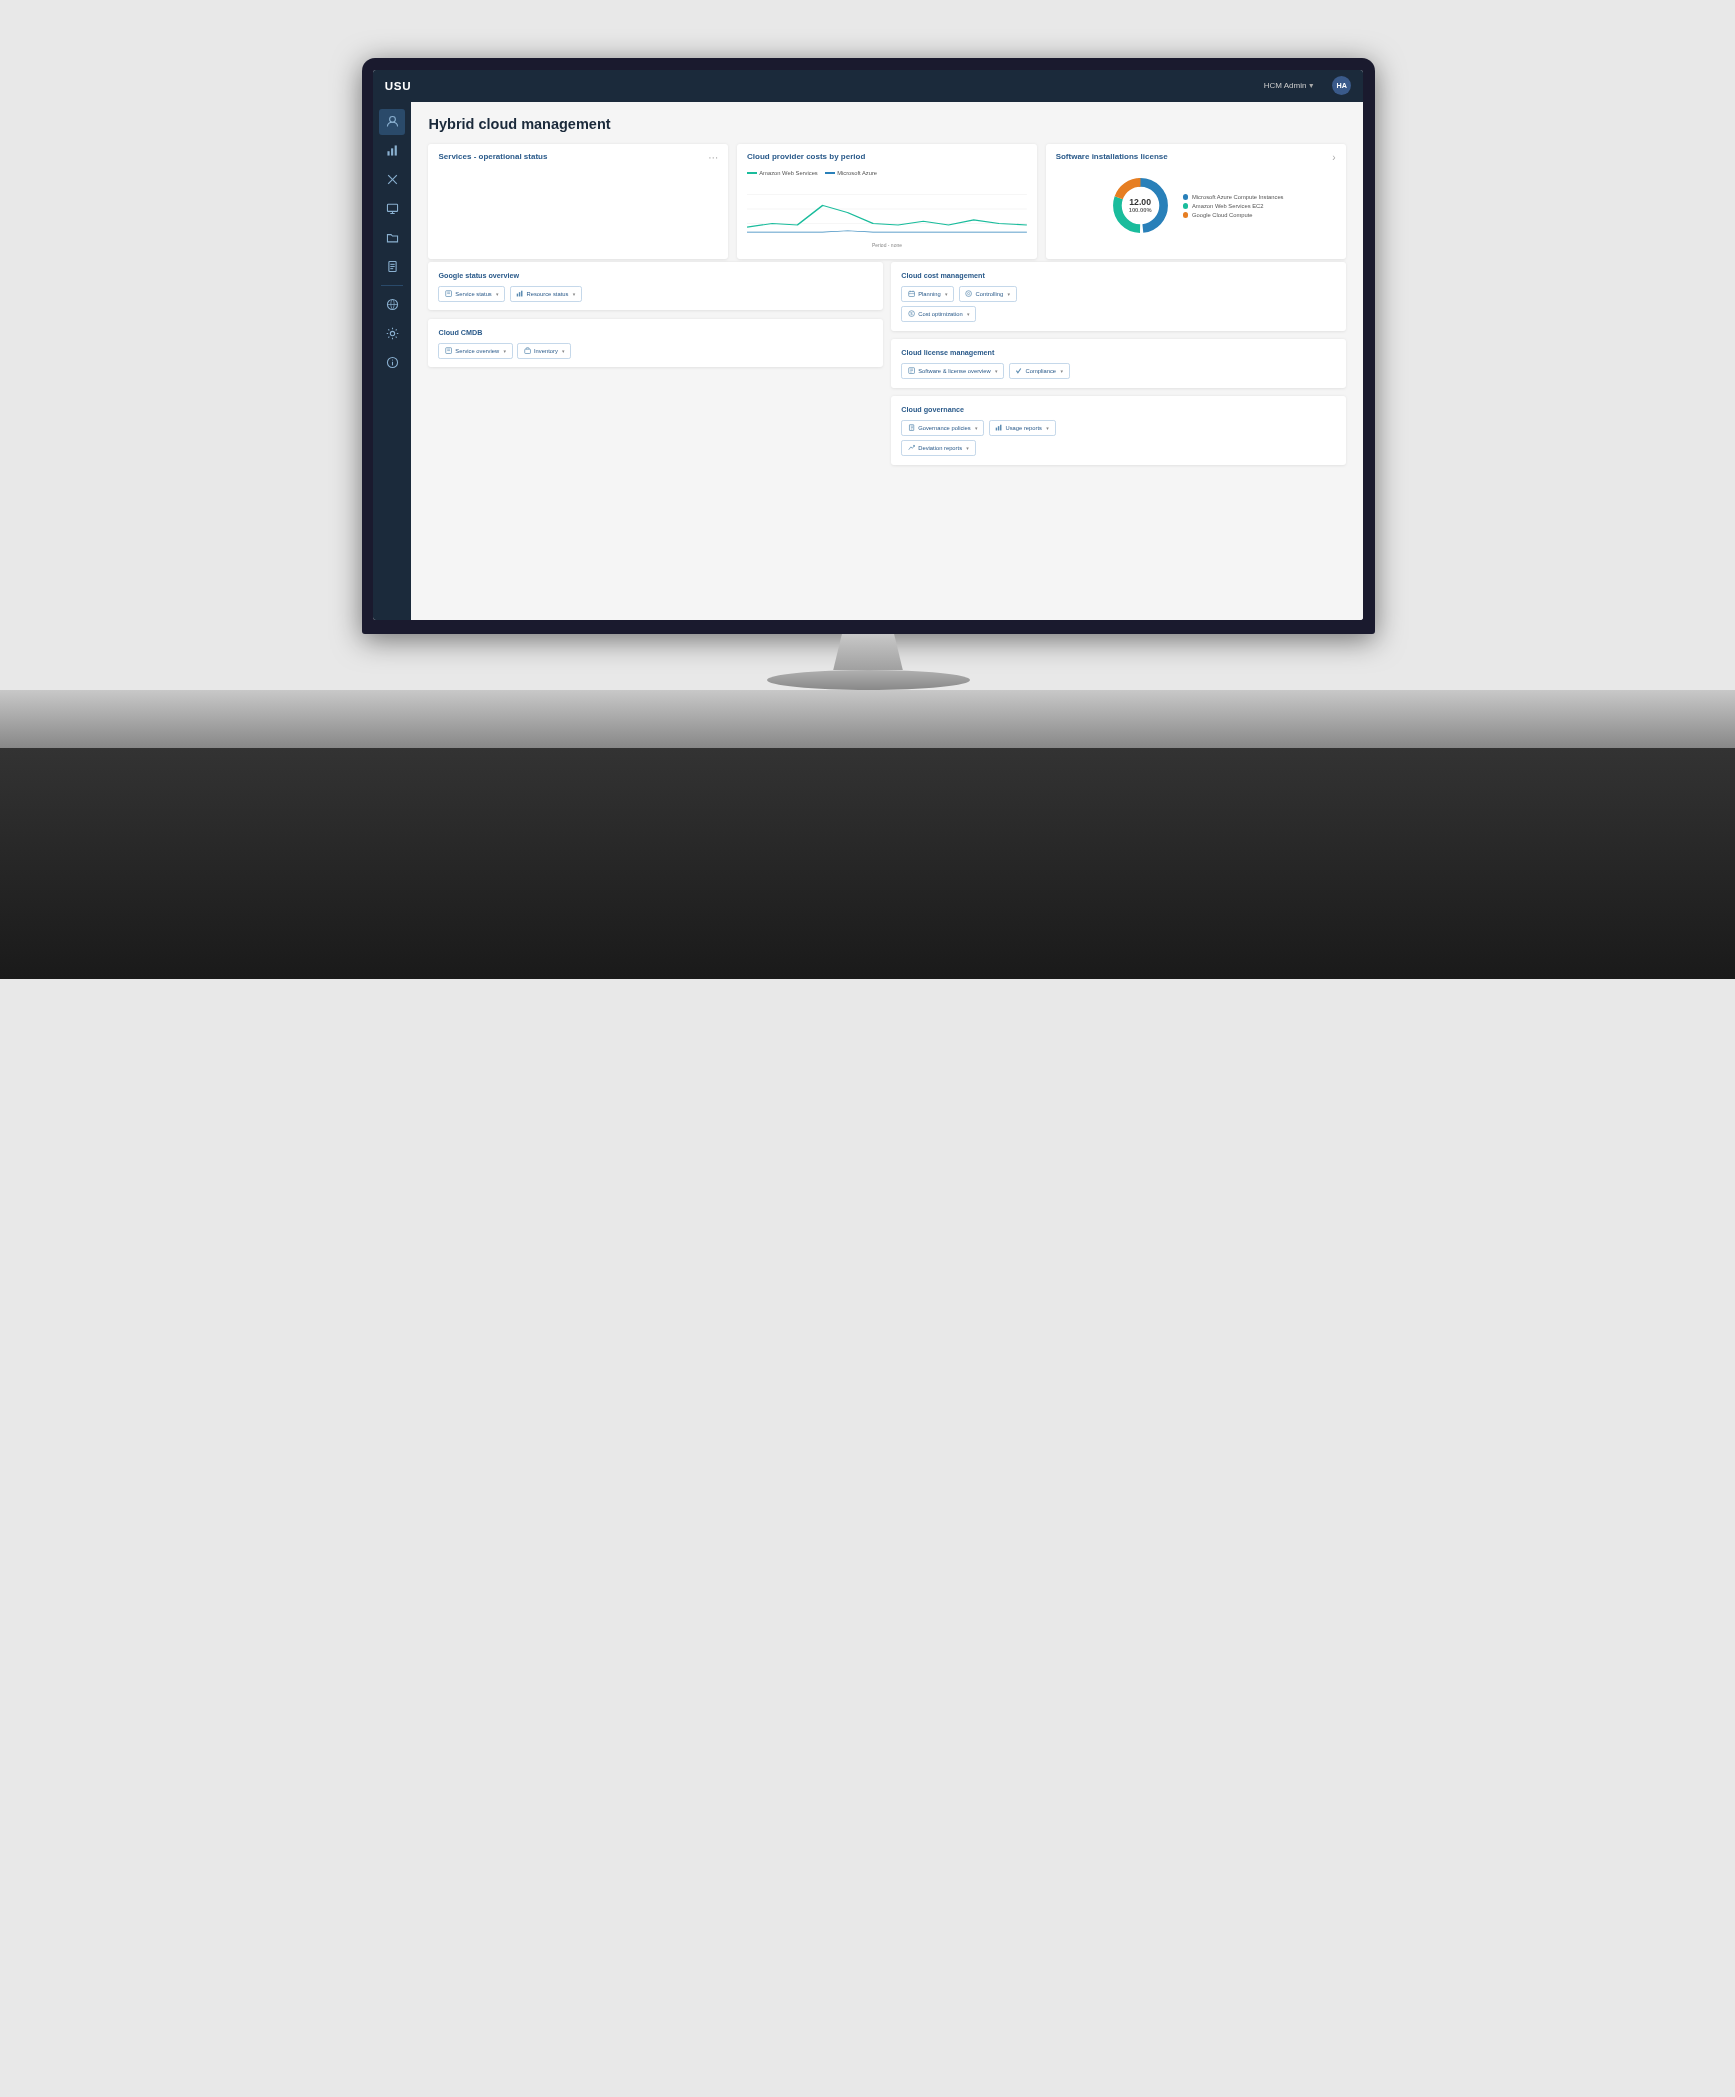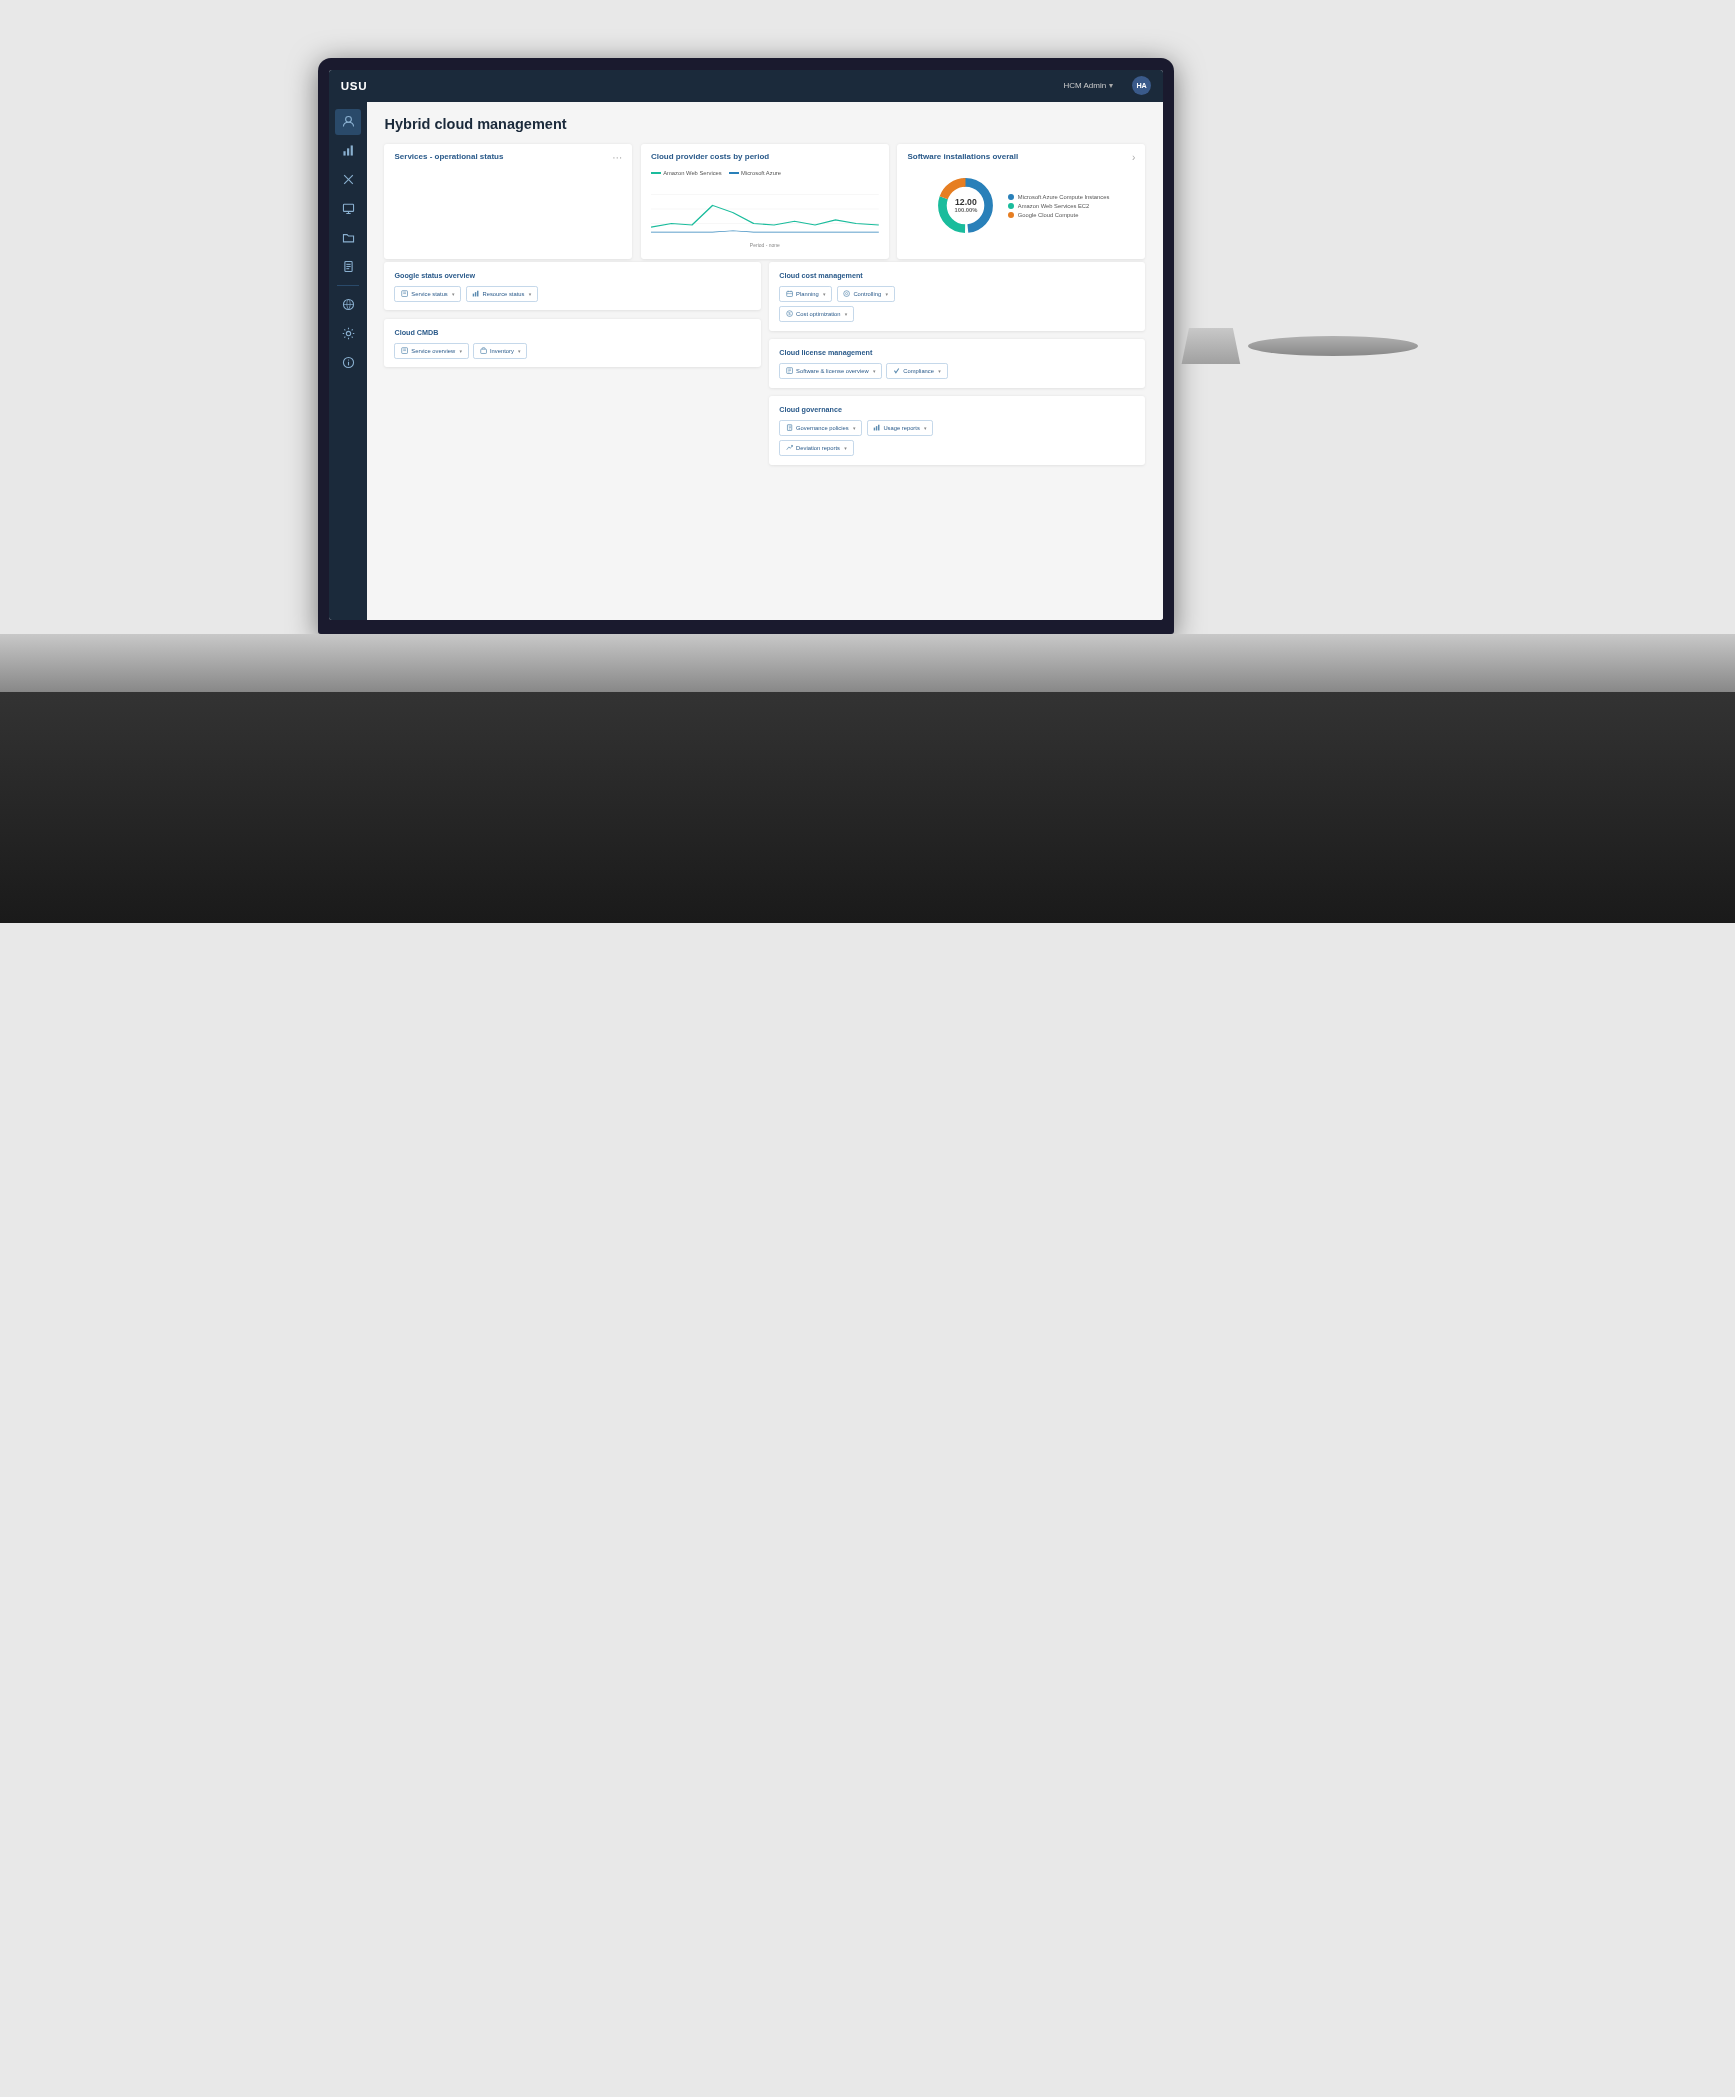--- a/index.html
+++ b/index.html
@@ -12,21 +12,21 @@
       flex-direction: column;
       align-items: center;
       justify-content: flex-start;
     }
 
     
     .monitor-shell {
       width: 1101px;
       margin-top: 58px;
       display: flex;
-      flex-direction: row;
+      flex-direction: column;
       align-items: center;
     }
 
     .monitor-screen-bezel {
       width: 1013px;
       background: #1a1a2e;
       border-radius: 13px 13px 2.9px 2.9px;
       padding: 11.6px 11.6px 14.5px 11.6px;
       box-shadow: 0 5.8px 29px rgba(0,0,0,0.5);
     }
@@ -437,21 +437,21 @@
                   <polyline points="0,65 18,60 36,62 54,35 72,45 90,60 108,62 126,57 144,62 162,55 180,60 200,62" fill="none" stroke="#1abc9c" stroke-width="1.5"></polyline>
 
                   <polyline points="0,72 18,72 36,72 54,72 72,70 90,72 108,72 126,72 144,72 162,72 180,72 200,72" fill="none" stroke="#2980b9" stroke-width="1"></polyline>
                 </svg>
                 <div class="chart-x-label">Period - none</div>
               </div>
             </div>
 
             <div class="card">
               <div class="card-header">
-                <span class="card-title">Software installations overall</span>
+                <span class="card-title">Software installations license</span>
                 <span class="card-more">›</span>
               </div>
               <div class="donut-section">
                 <div class="donut-container">
                   <svg width="65" height="65" viewBox="0 0 90 90">
                     <circle cx="45" cy="45" r="32" fill="none" stroke="#2980b9" stroke-width="12" stroke-dasharray="100.5 100.6" stroke-dashoffset="4" transform="rotate(-90 45 45)"></circle>
                     <circle cx="45" cy="45" r="32" fill="none" stroke="#1abc9c" stroke-width="12" stroke-dasharray="60.3 140.8" stroke-dashoffset="-100.5" transform="rotate(-90 45 45)"></circle>
                     <circle cx="45" cy="45" r="32" fill="none" stroke="#e67e22" stroke-width="12" stroke-dasharray="40.2 160.9" stroke-dashoffset="-160.8" transform="rotate(-90 45 45)"></circle>
                   </svg>
                   <div class="donut-label">

